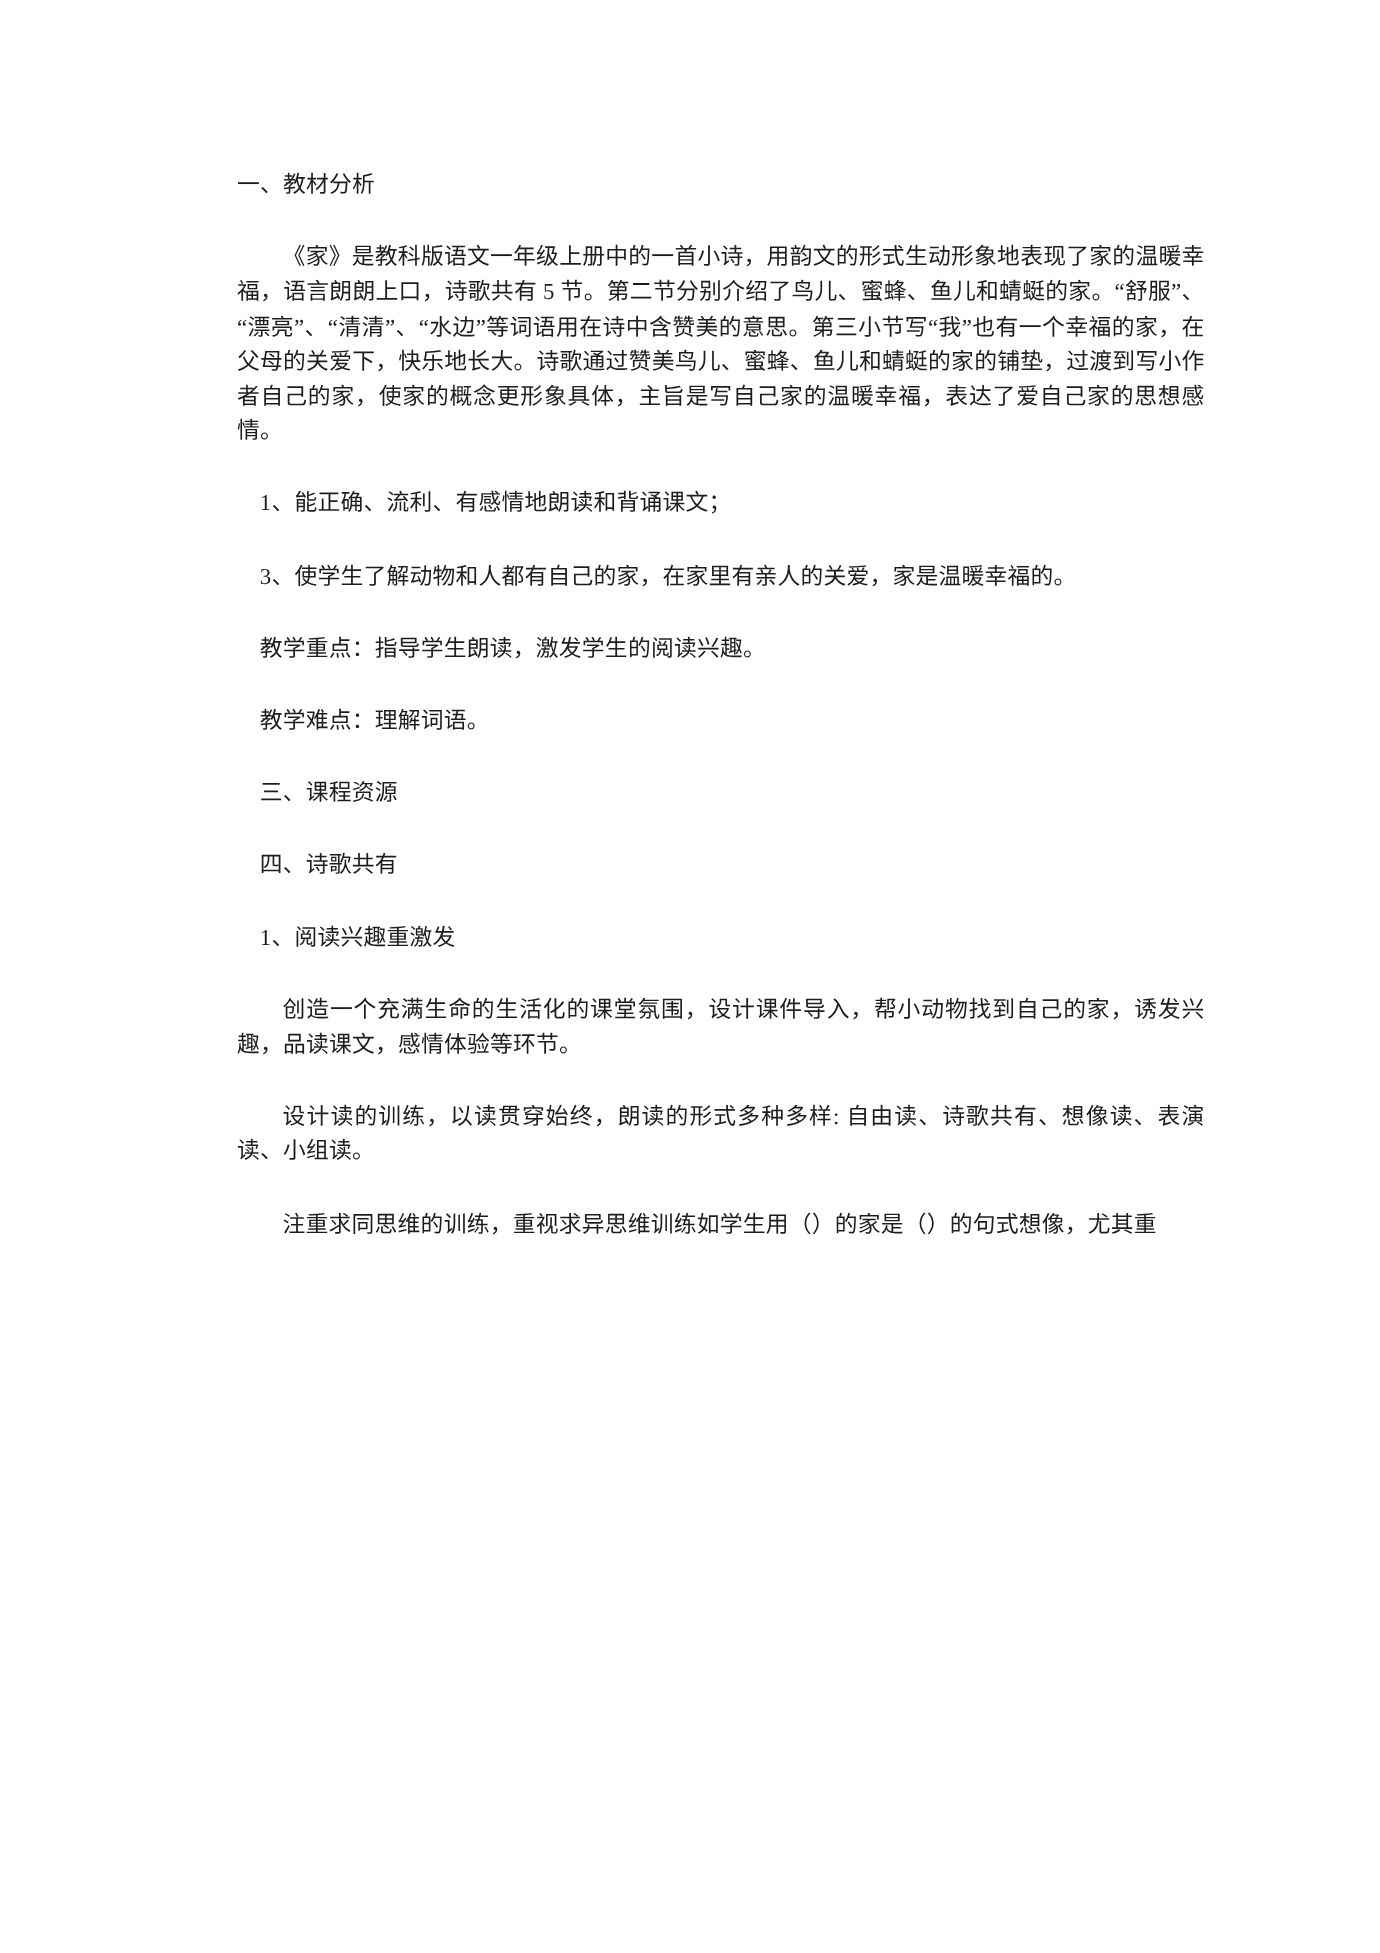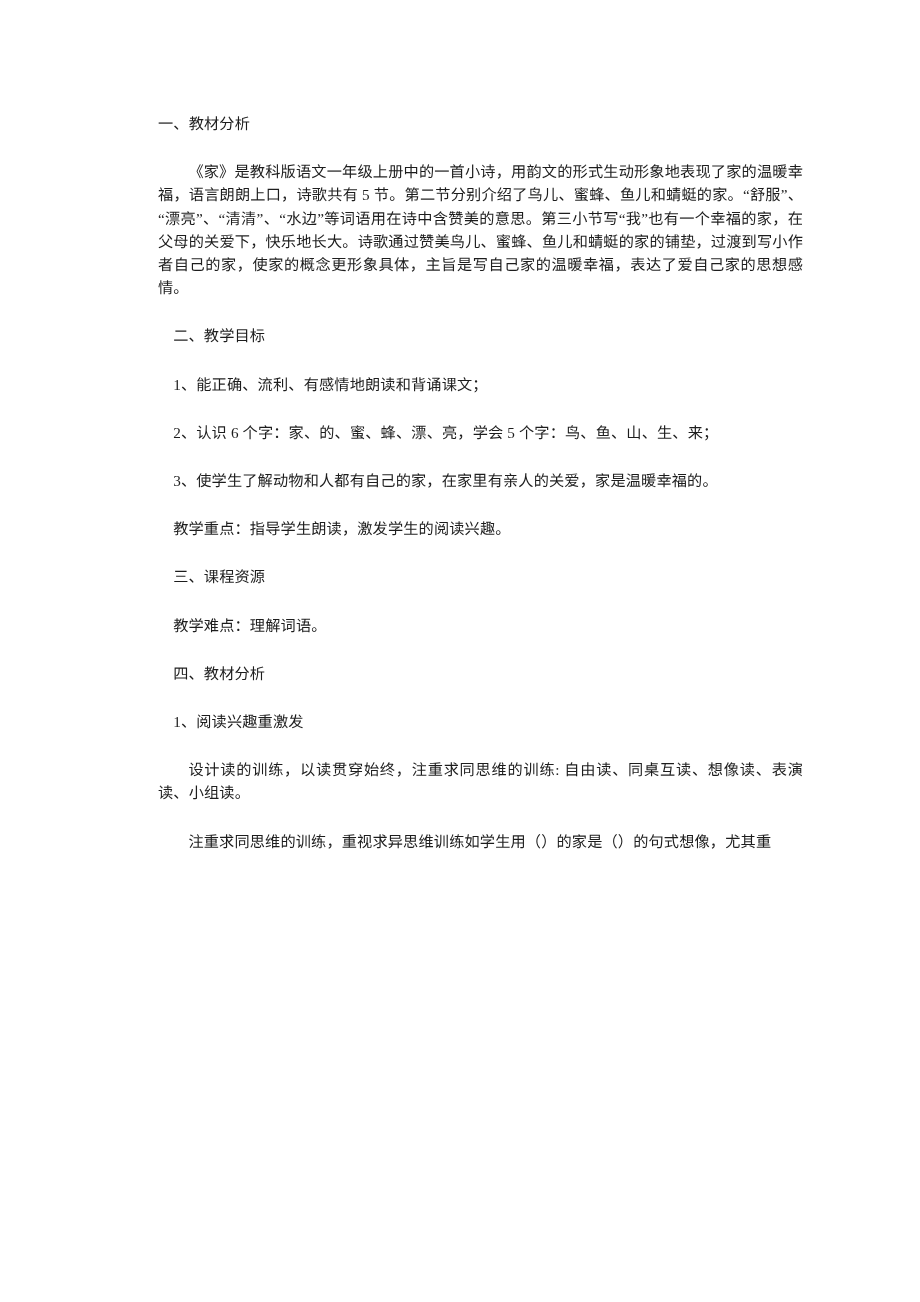--- a/index.html
+++ b/index.html
@@ -60,25 +60,24 @@
     margin-bottom: 25px;
   }
 </style>
 </head>
 <body>
 
 <div class="page">
   <div class="content">
       <p class="para heading-flush">一、教材分析</p>
       <p class="para body">《家》是教科版语文一年级上册中的一首小诗，用韵文的形式生动形象地表现了家的温暖幸福，语言朗朗上口，诗歌共有 5 节。第二节分别介绍了鸟儿、蜜蜂、鱼儿和蜻蜓的家。“舒服”、“漂亮”、“清清”、“水边”等词语用在诗中含赞美的意思。第三小节写“我”也有一个幸福的家，在父母的关爱下，快乐地长大。诗歌通过赞美鸟儿、蜜蜂、鱼儿和蜻蜓的家的铺垫，过渡到写小作者自己的家，使家的概念更形象具体，主旨是写自己家的温暖幸福，表达了爱自己家的思想感情。</p>
-      <p class="para heading-indent1">二、教学目标</p>
       <p class="para item">1、能正确、流利、有感情地朗读和背诵课文；</p>
-      <p class="para item">2、认识 6 个字：家、的、蜜、蜂、漂、亮，学会 5 个字：鸟、鱼、山、生、来；</p>
       <p class="para item">3、使学生了解动物和人都有自己的家，在家里有亲人的关爱，家是温暖幸福的。</p>
       <p class="para item">教学重点：指导学生朗读，激发学生的阅读兴趣。</p>
+      <p class="para item">教学难点：理解词语。</p>
       <p class="para heading-indent1">三、课程资源</p>
-      <p class="para item">教学难点：理解词语。</p>
-      <p class="para heading-indent1">四、教材分析</p>
+      <p class="para heading-indent1">四、诗歌共有</p>
       <p class="para item">1、阅读兴趣重激发</p>
-      <p class="para body">设计读的训练，以读贯穿始终，注重求同思维的训练: 自由读、同桌互读、想像读、表演读、小组读。</p>
+      <p class="para body">创造一个充满生命的生活化的课堂氛围，设计课件导入，帮小动物找到自己的家，诱发兴趣，品读课文，感情体验等环节。</p>
+      <p class="para body">设计读的训练，以读贯穿始终，朗读的形式多种多样: 自由读、诗歌共有、想像读、表演读、小组读。</p>
       <p class="para body">注重求同思维的训练，重视求异思维训练如学生用（）的家是（）的句式想像，尤其重</p>
     </div>
 </div>
 
 </body></html>

